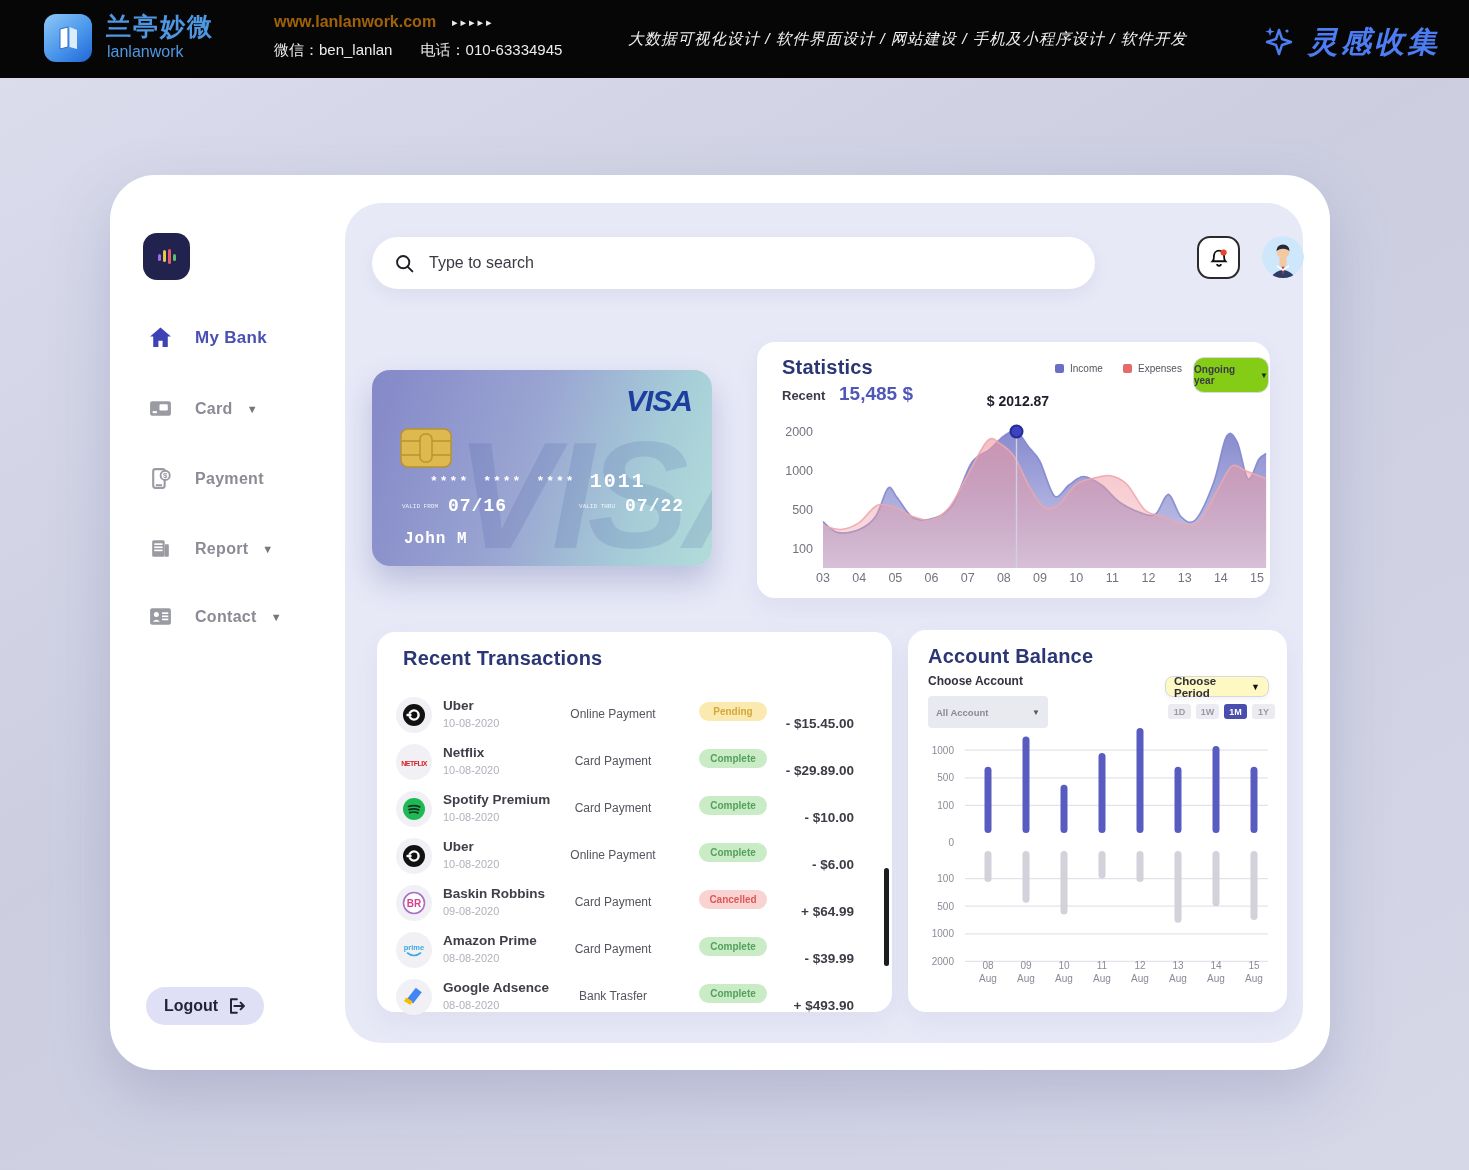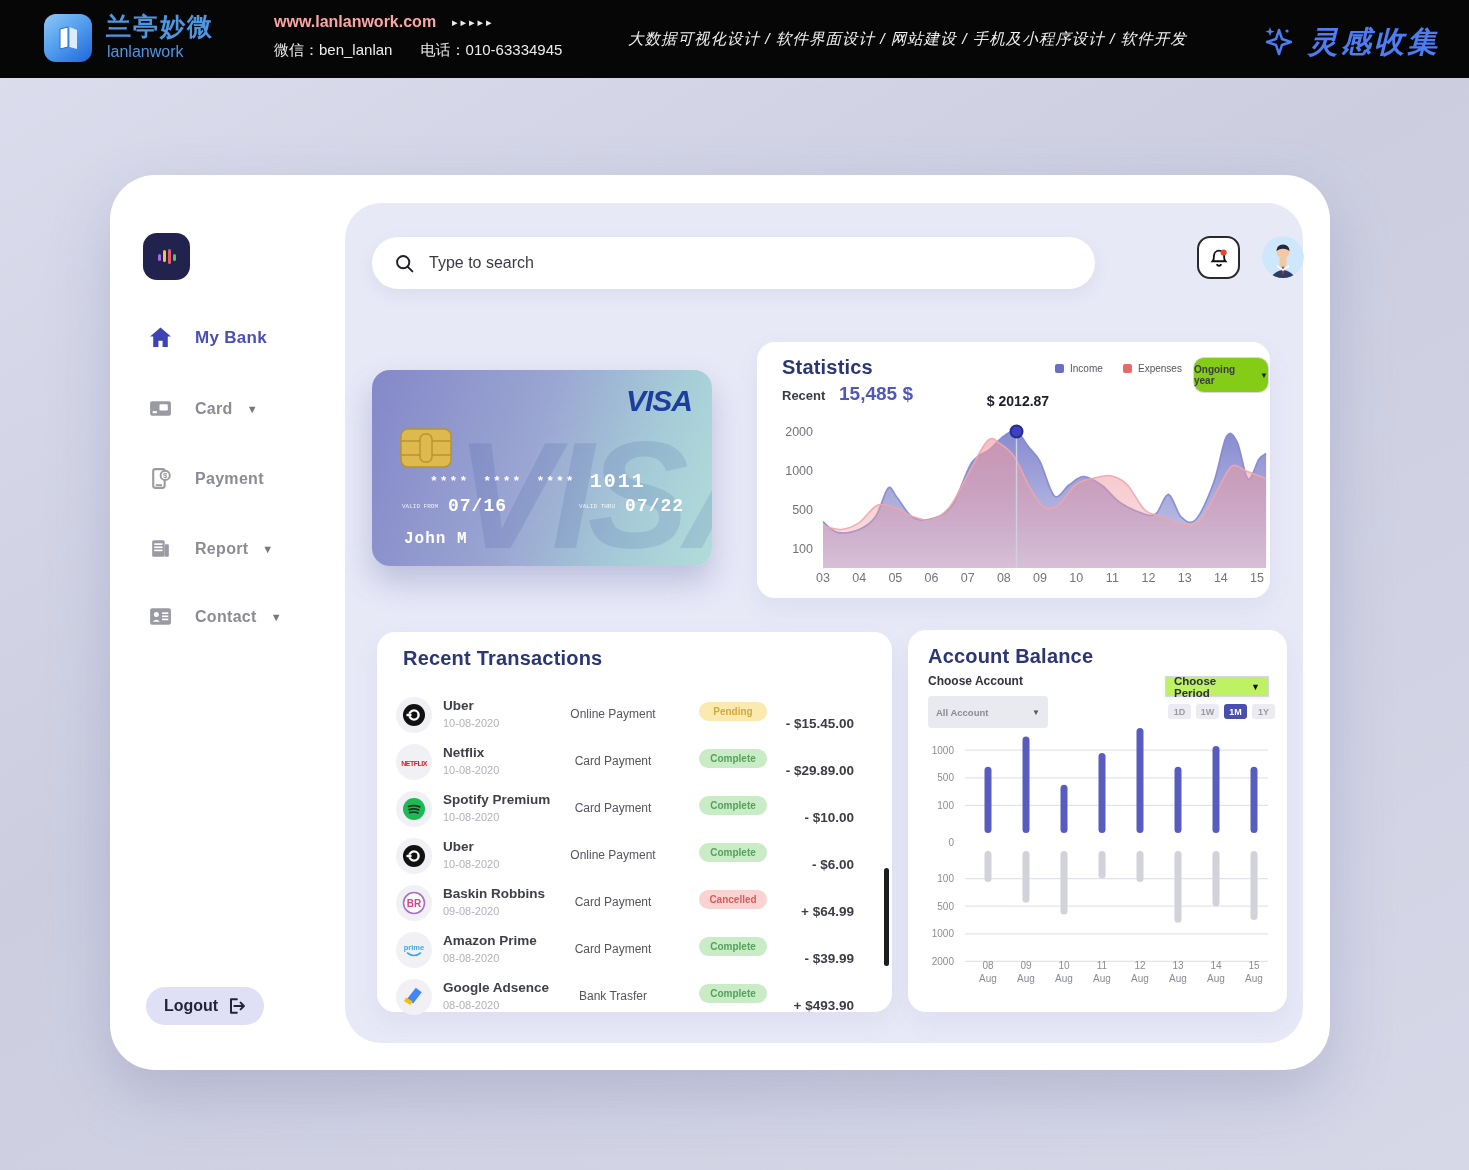--- a/index.html
+++ b/index.html
@@ -8,21 +8,21 @@
   .stage { position:relative; width:1469px; height:1170px;
            background:linear-gradient(150deg,#dcdeee 0%,#cccee0 45%,#d6d8e8 100%); }
 
   
   .topbar { position:absolute; left:0; top:0; width:1469px; height:78px; background:#060607; }
   .tb-logo { position:absolute; left:44px; top:14px; width:48px; height:48px; border-radius:12px;
              background:linear-gradient(140deg,#8ec8f7 0%,#4a97ec 55%,#1f66d6 100%);
              display:flex; align-items:center; justify-content:center; }
   .tb-brand-cn { position:absolute; left:106px; top:10px; font-size:25px; font-weight:bold; color:#4f97e0; letter-spacing:2px; }
   .tb-brand-en { position:absolute; left:107px; top:43px; font-size:16px; color:#4f97e0; }
-  .tb-site { position:absolute; left:274px; top:13px; font-size:16px; font-weight:bold; color:#fca5a5; }
+  .tb-site { position:absolute; left:274px; top:13px; font-size:16px; font-weight:bold; color:#a16207; }
   .tb-arrows { position:absolute; left:452px; top:16px; font-size:11px; color:#eee; letter-spacing:3px; }
   .tb-line2 { position:absolute; left:274px; top:41px; font-size:15px; color:#ececec; }
   .tb-line2 span { margin-right:24px; }
   .tb-services { position:absolute; left:628px; top:29px; font-size:15.5px; font-style:italic; color:#f2f2f2; letter-spacing:1px; }
   .tb-spark { position:absolute; left:1258px; top:22px; width:40px; height:40px; }
   .tb-collect { position:absolute; left:1308px; top:22px; font-size:30px; font-weight:bold; font-style:italic; color:#4d7df2; letter-spacing:3px; }
 
   
   .card { position:absolute; left:110px; top:175px; width:1220px; height:895px; border-radius:45px;
           background:#ffffff; box-shadow:0 24px 60px rgba(90,95,150,.25); }
@@ -103,22 +103,22 @@
   .st-cancelled { background:#f9d2d2; color:#de5858; }
   .t-amt { position:absolute; right:38px; top:12px; font-size:13.5px; font-weight:bold; color:#3c3c46; text-align:right;margin-top:10px; }
   .t-scroll { position:absolute; left:507px; top:236px; width:5px; height:98px; border-radius:3px; background:#1d1d1f; cursor:pointer; }
 
   
   .acct-choose-lbl { position:absolute; left:20px; top:44px; font-size:12px; font-weight:bold; color:#33333f; }
   .acct-dd { position:absolute; left:20px; top:66px; width:120px; height:18px; background:#e9e9f0; border-radius:4px;
              display:flex; align-items:center; justify-content:space-between; padding:16px 8px; cursor:pointer; }
   .acct-dd .txt { font-size:9.5px; color:#8a8a96; font-weight:bold; }
   .acct-dd .caret { font-size:8px; color:#555; }
-  .acct-period { position:absolute; left:257px; top:46px; width:104px; height:21px; background:#bef264; border:1px solid #d8d8e2;
-                 border-radius:0; box-shadow:0 2px 5px rgba(0,0,0,.06); display:flex; align-items:center;
+  .acct-period { position:absolute; left:257px; top:46px; width:104px; height:21px; background:#fef9c3; border:1px solid #d8d8e2;
+                 border-radius:8px; box-shadow:0 2px 5px rgba(0,0,0,.06); display:flex; align-items:center;
                  justify-content:space-between; padding:0 8px; cursor:pointer; }
   .acct-period .txt { font-size:11.5px; font-weight:bold; color:#2f2f3a; }
   .acct-period .caret { font-size:9px; color:#111; }
   .p-btns { position:absolute; left:260px; top:74px; display:flex; gap:5px; }
   .p-btn { width:23px; height:15px; border-radius:3px; background:#ebebf1; color:#9a9aa5; font-size:9px; font-weight:bold;
            display:flex; align-items:center; justify-content:center; cursor:pointer; }
   .p-btn.active { background:#4a4fae; color:#fff; }
 
   svg { display:block; }
   .abs { position:absolute; }

